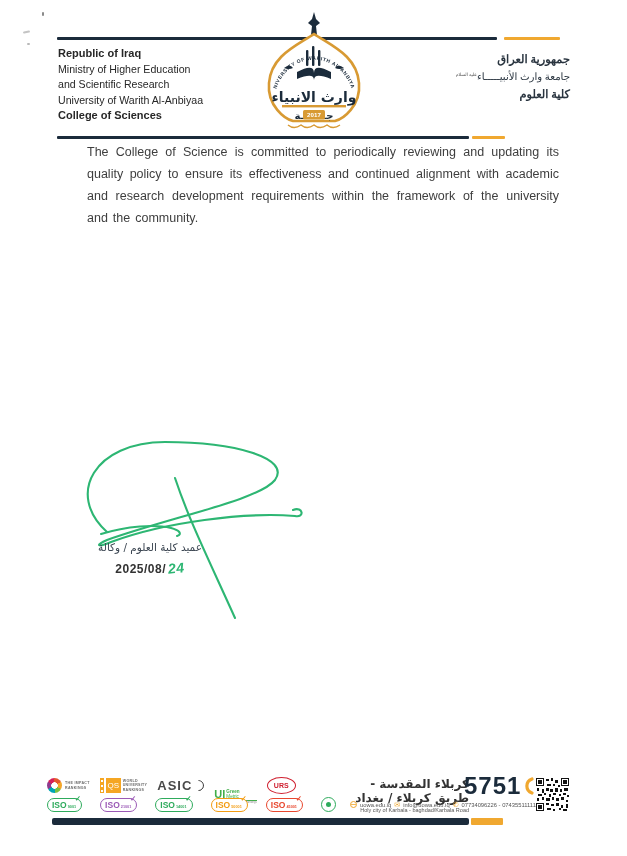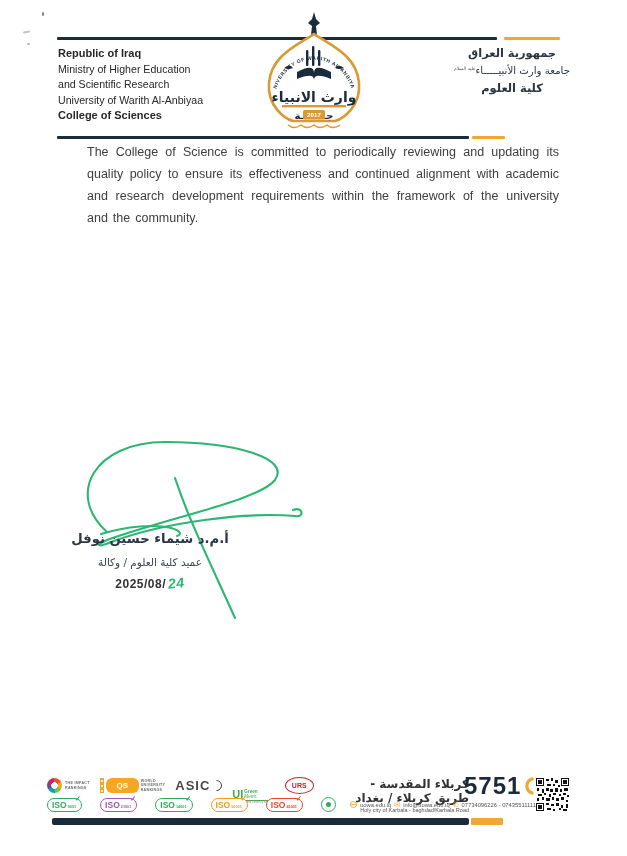--- a/index.html
+++ b/index.html
@@ -16,21 +16,21 @@
   
   .rule{position:absolute;height:2.6px;background:#1b2b3b;border-radius:1px;}
   .rule.gold{background:#f0a830;}
   .rule-top-dark{left:57px;top:37px;width:440px;}
   .rule-top-gold{left:504px;top:37px;width:56px;}
   .rule-bot-dark{left:57px;top:136px;width:412px;}
   .rule-bot-gold{left:472px;top:136px;width:33px;}
 
   .hdr-left{position:absolute;left:58px;top:46px;font-size:10.6px;line-height:15.6px;color:#272727;}
   .hdr-left .b{font-weight:bold;font-size:11px;}
-  .hdr-right{position:absolute;right:57px;top:45px;text-align:center;font-size:10.2px;line-height:16.2px;color:#2a3540;}
+  .hdr-right{position:absolute;right:57px;top:51px;text-align:right;font-size:10.2px;line-height:16.2px;color:#2a3540;font-family:Liberation Serif, serif;}
   .hdr-right .b{font-weight:bold;font-size:11.4px;}
   .honorific{font-size:4.5px;color:#555;vertical-align:super;letter-spacing:-0.5px;}
 
   .logo{position:absolute;left:254px;top:10px;width:120px;height:128px;z-index:3;}
 
   
   .body-par{position:absolute;left:87px;top:141px;width:472px;font-size:12.5px;line-height:22px;
             color:#3e3e3e;text-align:justify;word-spacing:1.5px;}
 
   
@@ -45,22 +45,22 @@
   
   .rank-row{position:absolute;left:47px;top:776px;display:flex;align-items:center;gap:10px;height:19px;}
   .impact{display:flex;align-items:center;gap:3px;}
   .impact-circle{width:15px;height:15px;border-radius:50%;
      background:radial-gradient(circle,#fff 0 3px,rgba(255,255,255,0) 3.5px),
      conic-gradient(#e4572e 0 60deg,#f4a62a 0 120deg,#7ac143 0 180deg,#00a5b5 0 240deg,#8e3b8e 0 300deg,#d61f5c 0 360deg);}
   .tiny-label{font-size:3.6px;font-weight:bold;color:#6b6b6b;line-height:4.6px;letter-spacing:.3px;}
   .qs{display:flex;align-items:center;gap:2px;}
   .qs-strip{width:4px;height:15px;background:#f5a623;display:flex;flex-direction:column;align-items:center;justify-content:space-around;}
   .qs-dot{width:2px;height:2px;background:#fff;}
-  .qs-box{width:33px;height:15px;background:#f5a623;color:#fff;font-weight:bold;font-size:8px;
-          display:flex;align-items:center;justify-content:center;border-radius:6px;}
+  .qs-box{width:15px;height:15px;background:#f5a623;color:#fff;font-weight:normal;font-size:8px;
+          display:flex;align-items:center;justify-content:center;}
   .asic{display:flex;align-items:center;gap:1px;}
   .asic-txt{font-size:13px;font-weight:bold;color:#4a4a4a;letter-spacing:1px;}
   .asic-arc{width:9px;height:9px;border:1.6px solid #4a4a4a;border-radius:50%;
             border-left-color:transparent;border-bottom-color:transparent;transform:rotate(45deg);}
   .ui{display:flex;align-items:flex-start;gap:1px;margin-top:21px;}
   .ui-txt{font-size:11px;font-weight:bold;color:#3fae49;line-height:11px;}
   .ui-col{display:flex;flex-direction:column;}
   .ui-green{font-size:4.6px;font-weight:bold;color:#3fae49;line-height:5px;}
   .ui-metric{font-size:4.6px;color:#3fae49;line-height:5px;}
   .ui-sub{font-size:2.6px;color:#888;border-top:.5px solid #3fae49;margin-top:1px;}
@@ -154,21 +154,20 @@
 
   <svg class="sig-svg" viewBox="0 0 290 190">
     <g fill="none" stroke="#2db673" stroke-width="2.1" stroke-linecap="round">
       <path d="M52,96 C 10,58 40,6 110,6 C 180,6 236,22 220,44 C 204,64 120,80 52,104 C 40,109 42,112 56,106 C 110,86 190,76 240,80 C 250,82 248,70 238,74"></path>
       <path d="M120,42 C 134,84 152,120 180,182"></path>
       <path d="M46,98 C 72,90 100,88 116,92 C 124,94 128,98 122,100"></path>
     </g>
   </svg>
 
   <div class="sig-block">
-    <div class="sig-name ar">أ.م.د شيماء حسين نوفل</div>
     <div class="sig-title ar">عميد كلية العلوم / وكالة</div>
     <div class="sig-date"><span>2025/08/</span><span class="sig-day">24</span></div>
   </div>
 
   <div class="rank-row">
     <div class="impact">
       <span class="impact-circle"></span>
       <span class="tiny-label"><span>THE IMPACT</span><br><span>RANKINGS</span></span>
     </div>
     <div class="qs">

